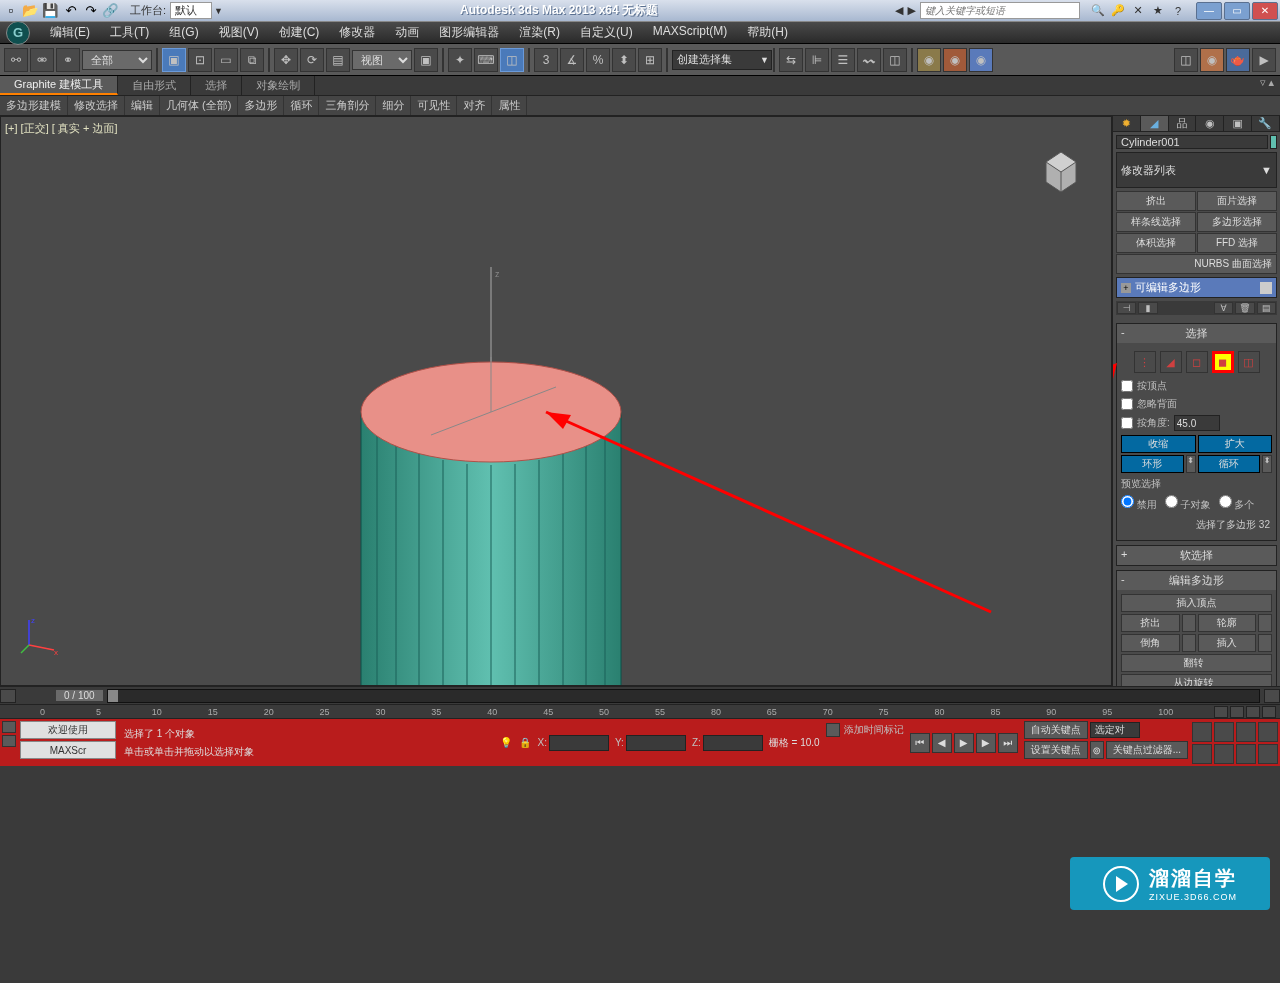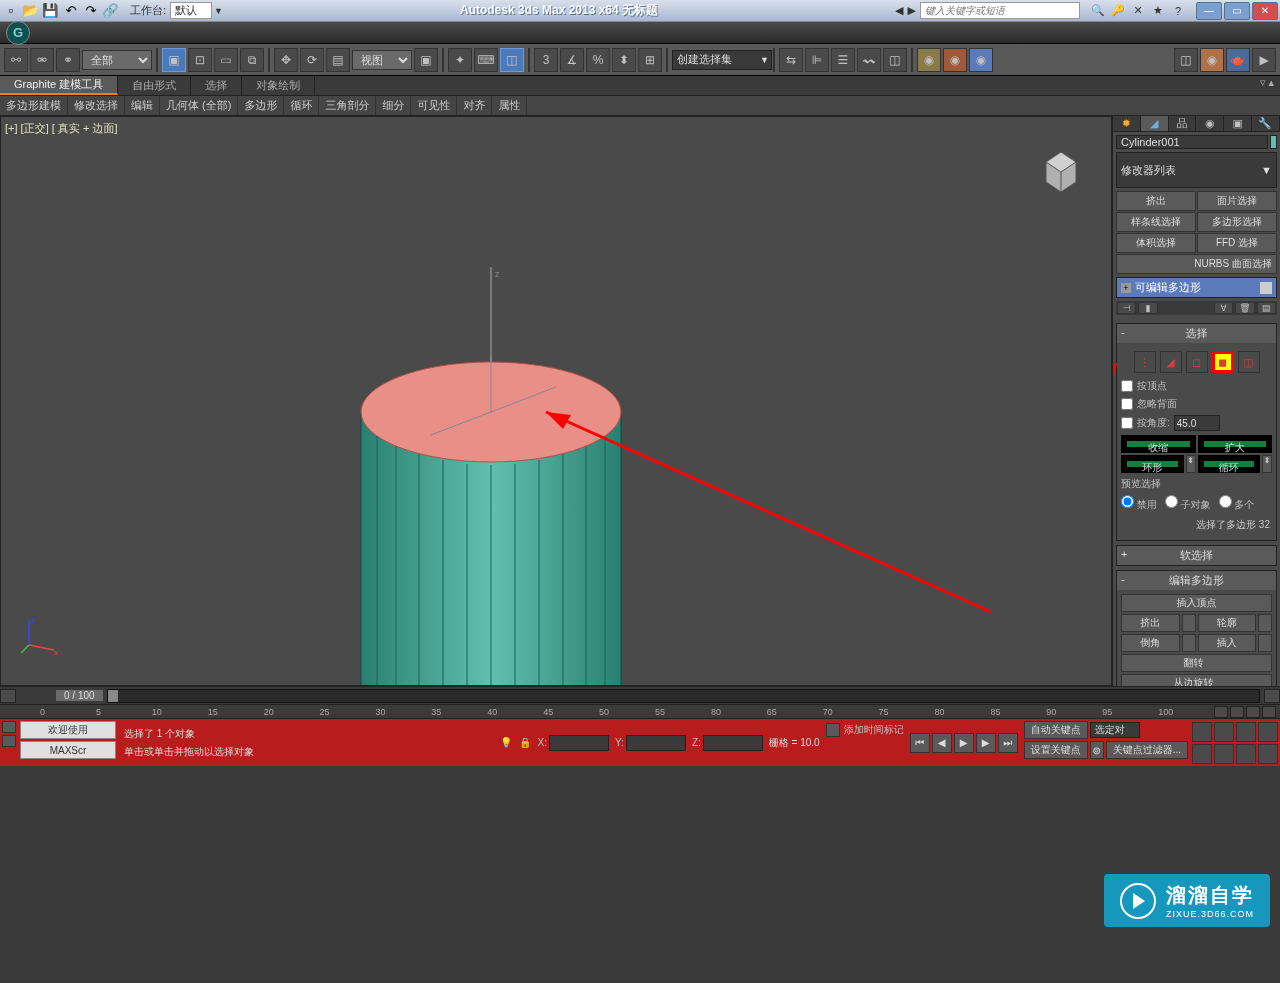--- a/index.html
+++ b/index.html
@@ -77,21 +77,21 @@
 .cmd-panel .rollout { margin: 2px 3px; border: 1px solid #222; }
 .cmd-panel .rollout-header { background: #5a5a5a; color: #ddd; padding: 2px 6px; display: flex; justify-content: center; font-size: 11px; position: relative; }
 .cmd-panel .rollout-header .sign { position: absolute; left: 4px; }
 .cmd-panel .rollout-body { padding: 4px; background: #4a4a4a; }
 .cmd-panel .subobj-row { display: flex; gap: 4px; justify-content: center; padding: 4px 0; }
 .cmd-panel .subobj-row .so { width: 22px; height: 22px; border: 1px solid #333; display: flex; align-items: center; justify-content: center; }
 .cmd-panel .checkbox-row { display: flex; align-items: center; gap: 4px; padding: 2px 0; font-size: 10px; }
 .cmd-panel .checkbox-row input[type=checkbox] { width: 12px; height: 12px; }
 .cmd-panel .spin { width: 46px; height: 16px; background: #3a3a3a; border: 1px solid #222; color: #ddd; font-size: 10px; padding: 0 2px; }
 .cmd-panel .btn-row { display: flex; gap: 2px; margin: 2px 0; }
-.cmd-panel .btn-row button { flex: 1; height: 18px; background: #15803d; border: 6px solid #000000; color: #ddd; font-size: 10px; }
+.cmd-panel .btn-row button { flex: 1; height: 18px; background: #0369a1; border: 1px solid #000000; color: #ddd; font-size: 10px; }
 .cmd-panel .radio-row { display: flex; gap: 8px; font-size: 10px; padding: 2px 0; }
 .cmd-panel .sel-count { text-align: right; font-size: 10px; padding: 4px 2px; color: #ccc; }
 .cmd-panel .edit-btns { display: flex; flex-wrap: wrap; gap: 2px; }
 .cmd-panel .edit-btns button { flex: 1 0 38%; height: 18px; background: #5a5a5a; border: 1px solid #333; color: #ddd; font-size: 10px; display: flex; align-items: center; justify-content: center; }
 .cmd-panel .edit-btns button.full { flex-basis: 100%; }
 .cmd-panel .edit-btns .settings-box { width: 14px; height: 18px; background: #5a5a5a; border: 1px solid #333; }
 
 
 .timeline { height: 18px; background: #3a3a3a; display: flex; align-items: center; border-top: 1px solid #222; }
 .timeline .frame-ind { background: #6a6a6a; color: #ddd; padding: 0 8px; font-size: 10px; margin-left: 40px; }
@@ -117,21 +117,21 @@
 .statusbar .anim-controls { display: flex; align-items: center; gap: 2px; padding: 4px; }
 .statusbar .anim-controls button { width: 20px; height: 20px; background: #5a5a5a; border: 1px solid #333; color: #ddd; font-size: 10px; }
 .statusbar .key-section { display: flex; flex-direction: column; padding: 2px; gap: 2px; }
 .statusbar .key-section .key-row { display: flex; gap: 2px; align-items: center; }
 .statusbar .key-section button { height: 18px; background: #5a5a5a; border: 1px solid #333; color: #ddd; font-size: 10px; padding: 0 6px; }
 .statusbar .key-section .combo { height: 16px; background: #3a3a3a; border: 1px solid #222; color: #ddd; font-size: 10px; padding: 0 4px; width: 50px; }
 .statusbar .nav-controls { display: flex; flex-wrap: wrap; width: 90px; padding: 2px; gap: 2px; align-content: center; }
 .statusbar .nav-controls span { width: 20px; height: 20px; background: #4a4a4a; border: 1px solid #333; }
 
 
-.watermark { position: absolute; right: 10px; bottom: 56px; z-index: 100; background: rgba(20,160,200,0.92); color: #fff; padding: 8px 16px; border-radius: 4px; display: flex; align-items: center; gap: 10px; }
+.watermark { position: absolute; right: 10px; bottom: 73px; z-index: 100; background: rgba(20,160,200,0.92); color: #fff; padding: 8px 33px; border-radius: 4px; display: flex; align-items: center; gap: 10px; }
 .watermark .play { width: 36px; height: 36px; border: 2px solid #fff; border-radius: 18px; display: flex; align-items: center; justify-content: center; }
 .watermark .play::before { content: ""; border-left: 12px solid #fff; border-top: 8px solid transparent; border-bottom: 8px solid transparent; margin-left: 3px; }
 .watermark .txt { display: flex; flex-direction: column; }
 .watermark .txt .big { font-size: 20px; font-weight: bold; letter-spacing: 2px; }
 .watermark .txt .small { font-size: 9px; letter-spacing: 1px; }
 </style>
 </head>
 <body>
 
 <div class="titlebar">
@@ -159,20 +159,34 @@
   </div>
   <div class="window-btns">
     <button class="min">—</button>
     <button class="max">▭</button>
     <button class="close">✕</button>
   </div>
 </div>
 
 <div class="menubar">
   <div class="app-icon">G</div>
+  <div id="menu-items" style="display:flex">
+      <div class="menu-item">编辑(E)</div>
+      <div class="menu-item">工具(T)</div>
+      <div class="menu-item">组(G)</div>
+      <div class="menu-item">视图(V)</div>
+      <div class="menu-item">创建(C)</div>
+      <div class="menu-item">修改器</div>
+      <div class="menu-item">动画</div>
+      <div class="menu-item">图形编辑器</div>
+      <div class="menu-item">渲染(R)</div>
+      <div class="menu-item">自定义(U)</div>
+      <div class="menu-item">MAXScript(M)</div>
+      <div class="menu-item">帮助(H)</div>
+    </div>
 </div>
 
 <div class="toolbar">
   <div class="tb-btn">⚯</div>
   <div class="tb-btn">⚮</div>
   <div class="tb-btn">⚭</div>
   <select class="tb-combo" style="width:70px"><option>全部</option></select>
   <div class="tb-sep"></div>
   <div class="tb-btn hot snap-active">▣</div>
   <div class="tb-btn">⊡</div>

